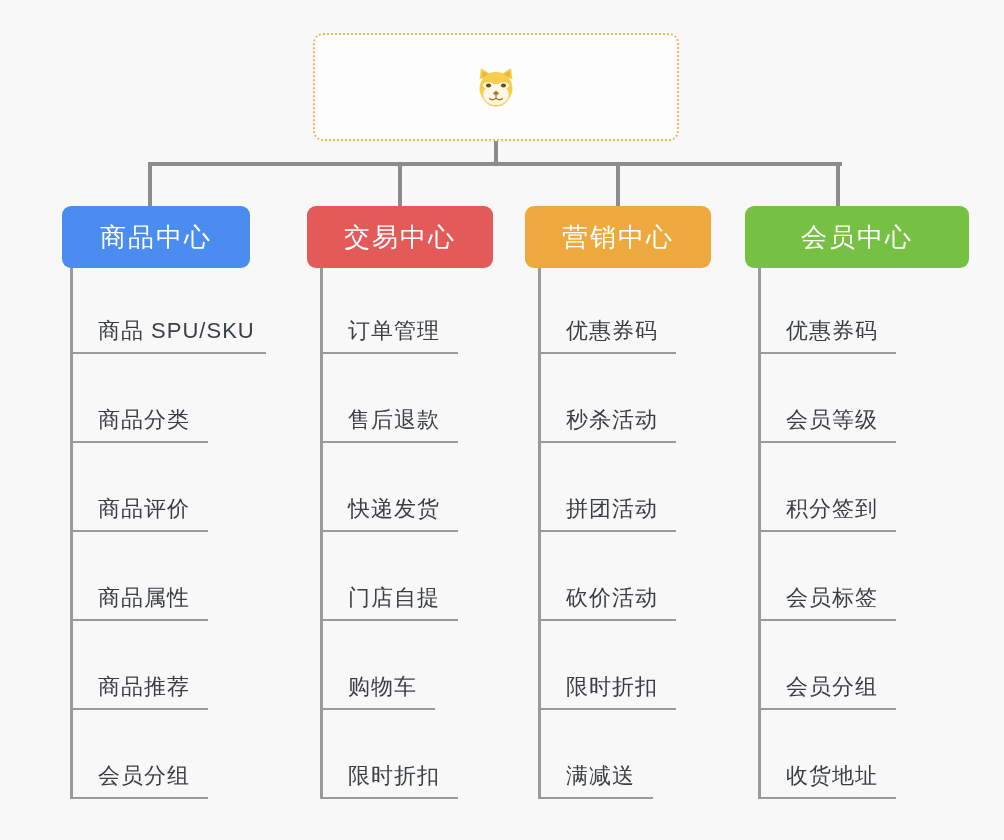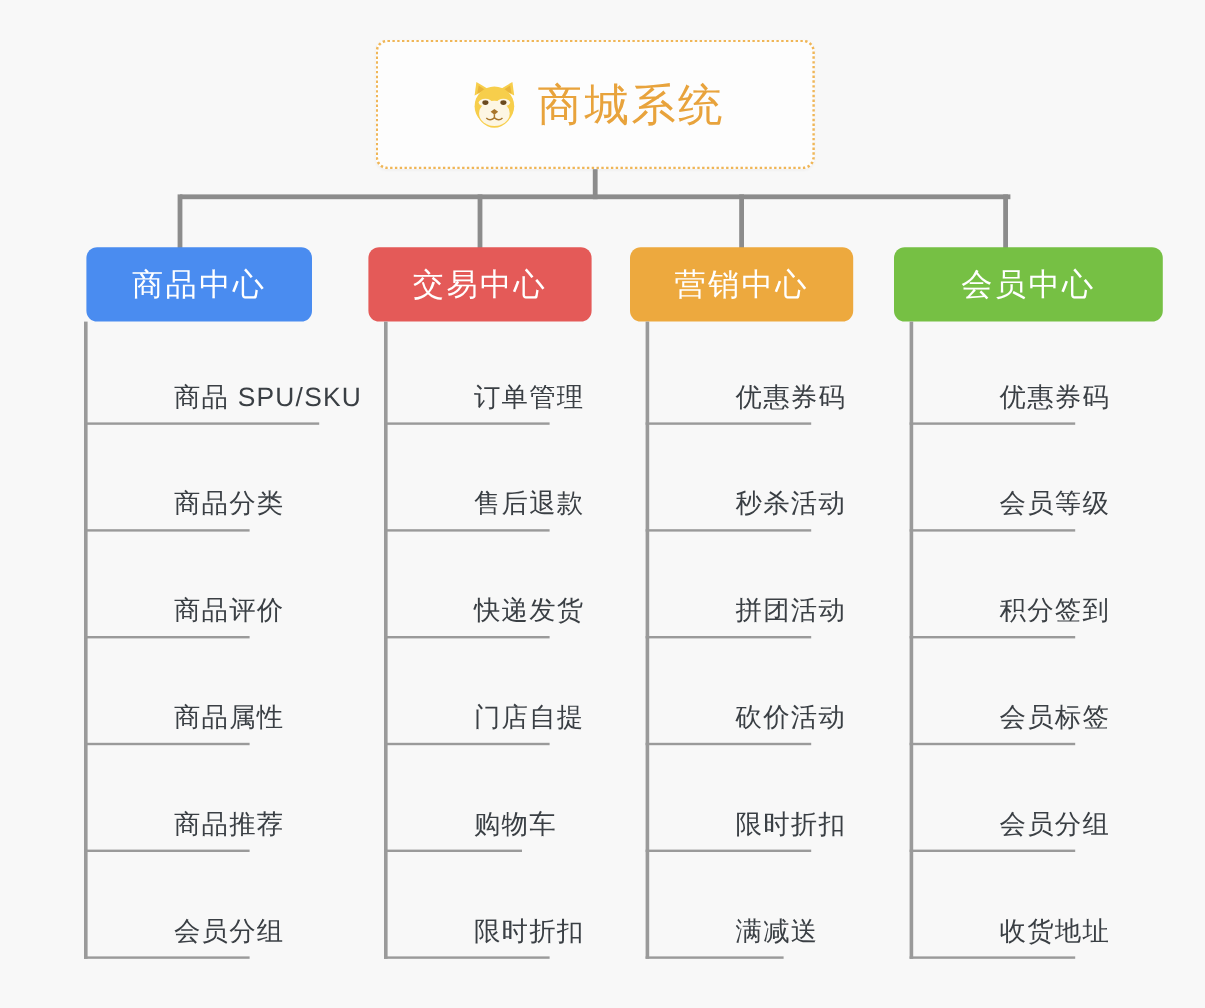--- a/index.html
+++ b/index.html
@@ -113,21 +113,20 @@
     background: #9a9a9a;
   }
   .leaf-label {
     position: absolute;
     left: 28px;
     bottom: 6px;
     font-size: 22px;
     color: #3a3f44;
     white-space: nowrap;
     letter-spacing: 1px;
-    margin-left: 47px;
   }
 </style>
 </head>
 <body>
 
 <div id="mindmap">
 
   <div class="root-node">
     <svg class="shiba-icon" viewBox="0 0 64 64">
 
@@ -145,29 +144,28 @@
       <ellipse cx="42" cy="30" rx="7.5" ry="4.2" fill="#fdf6e3"></ellipse>
       <ellipse cx="22" cy="30" rx="3.4" ry="2.6" fill="#6b4a1f"></ellipse>
       <ellipse cx="42" cy="30" rx="3.4" ry="2.6" fill="#6b4a1f"></ellipse>
 
       <path d="M32 37 l4.2 3.2 -4.2 3.4 -4.2 -3.4 Z" fill="#a8762c"></path>
 
       <path d="M32 43 v4" stroke="#a8762c" stroke-width="1.6" fill="none"></path>
       <path d="M32 47 q-5 4 -9 0" stroke="#a8762c" stroke-width="1.6" fill="none"></path>
       <path d="M32 47 q5 4 9 0" stroke="#a8762c" stroke-width="1.6" fill="none"></path>
     </svg>
-    <span class="root-title">商城系统</span>
   </div>
 
   <div class="conn conn-v-root"></div>
   <div class="conn conn-h-main"></div>
 
   <div id="branch-layer">
       <div class="conn conn-drop" style="left: 148px;"></div>
-      <div class="branch" style="left: 72px; width: 188px; background: rgb(74, 140, 240);">
+      <div class="branch" style="left: 62px; width: 188px; background: rgb(74, 140, 240);">
         <span>商品中心</span>
       </div>
       <div class="leaf-col" style="left: 70px;">
         <div class="leaf-spine" style="height: 531px;"></div>
         <div class="leaf-item" style="top: 84px;">
           <div class="leaf-rule" style="width: 196px;"></div>
           <div class="leaf-label">商品 SPU/SKU</div>
         </div>
         <div class="leaf-item" style="top: 173px;">
           <div class="leaf-rule" style="width: 138px;"></div>

